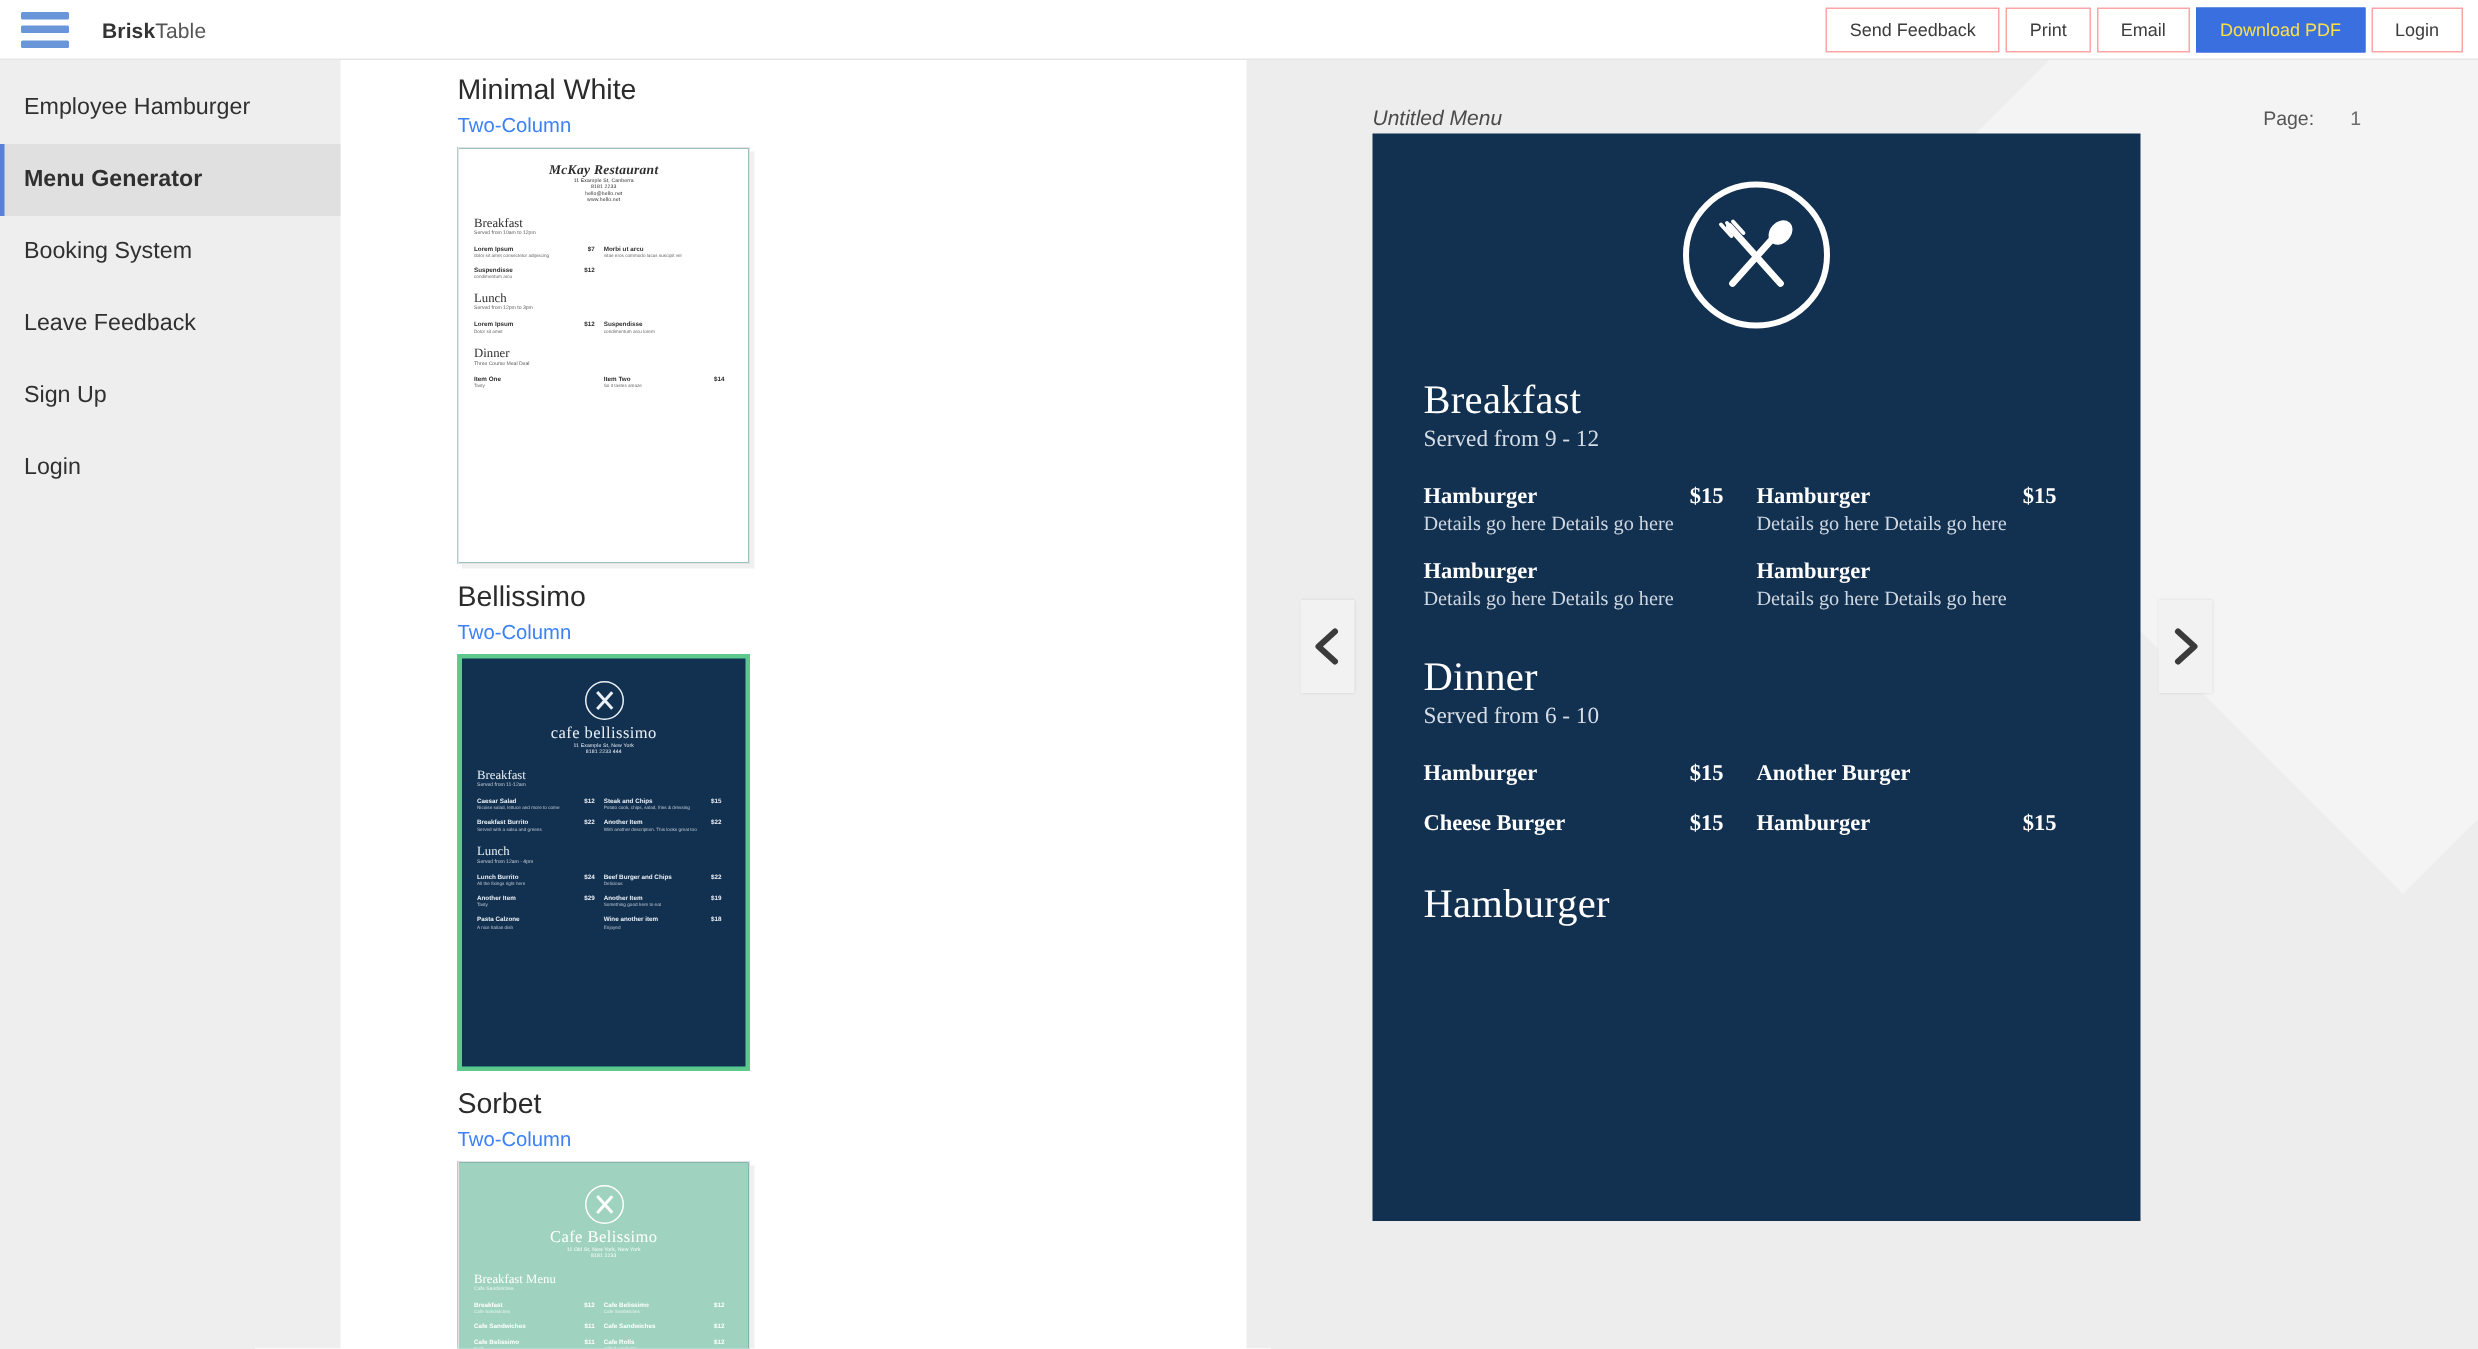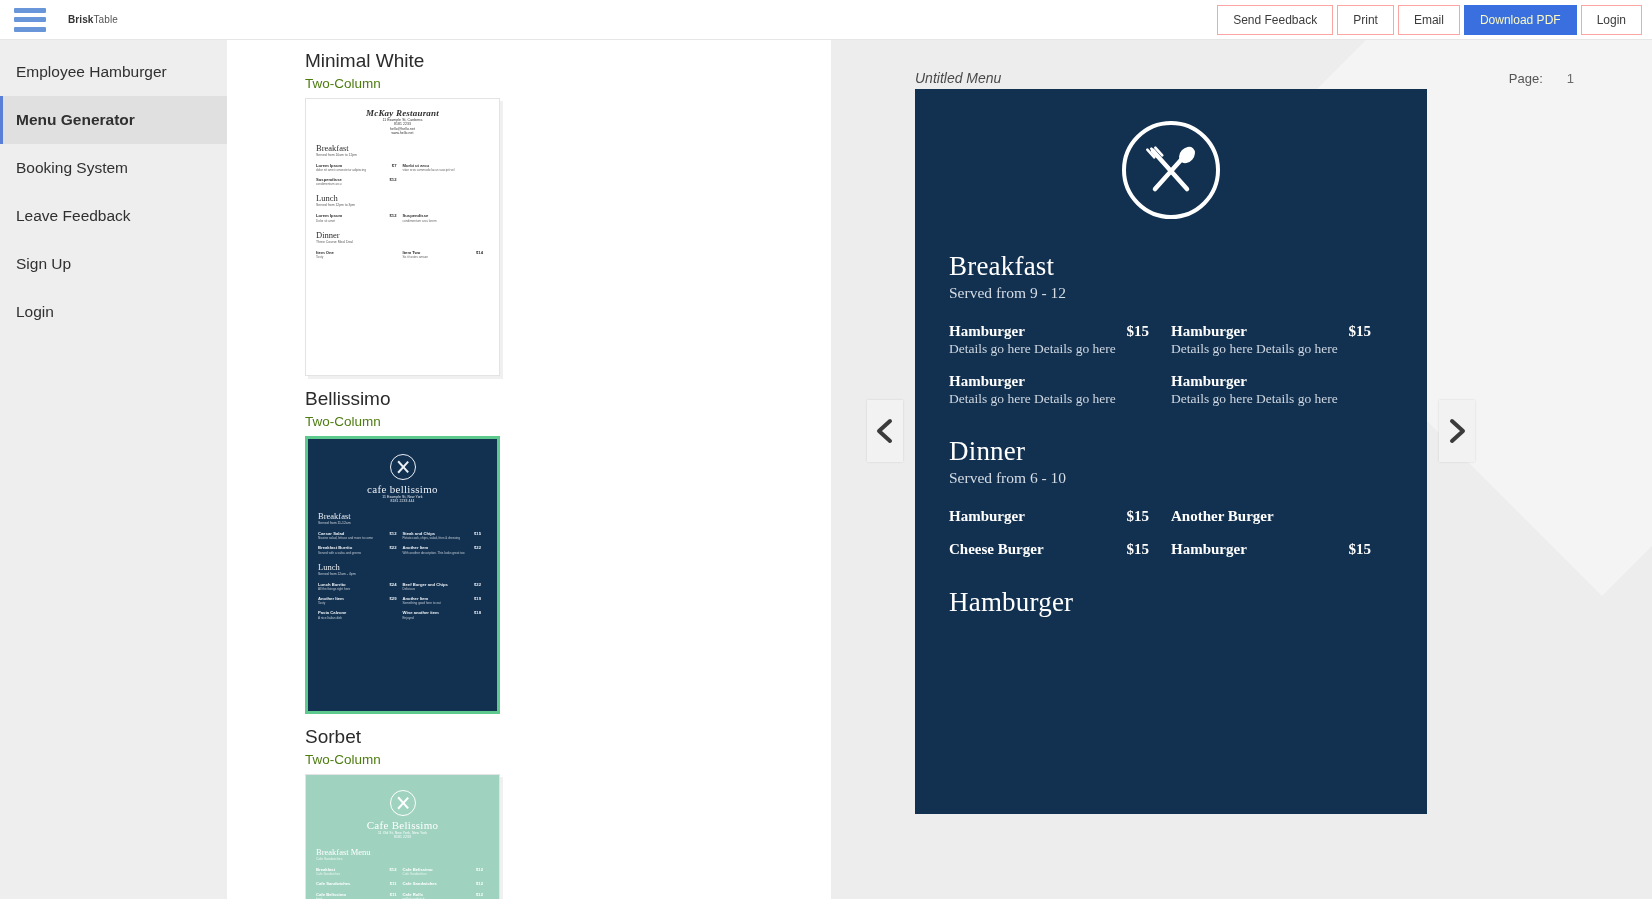--- a/index.html
+++ b/index.html
@@ -16,29 +16,29 @@
     position: absolute; top: 0; left: 0; width: 1652px; height: 40px;
     background: #ffffff; border-bottom: 1px solid #e6e6e6;
     display: flex; align-items: center; z-index: 40;
   }
   .hamburger {
     margin-left: 14px; width: 32px; height: 24px;
     display: flex; flex-direction: column; justify-content: space-between;
     cursor: pointer;
   }
   .hamburger span { display: block; height: 5px; width: 32px; background: #6896d8; border-radius: 1px; }
-  .brand { margin-left: 22px; font-size: 10px; color: #555; letter-spacing: .1px; }
+  .brand { margin-left: 22px; font-size: 14px; color: #555; letter-spacing: .1px; }
   .brand b { color: #333; font-weight: bold; }
   .topbar-actions { margin-left: auto; display: flex; align-items: center; height: 30px; margin-right: 10px; }
   .tbtn {
     height: 30px; padding: 0 15px; display: flex; align-items: center; justify-content: center;
     font-size: 12px; color: #3c3c3c; background: #fff; border: 1px solid #fca5a5;
     margin-left: 4px; cursor: pointer; white-space: nowrap;
   }
-  .tbtn.primary { background: #3a6fe0; border-color: #3a6fe0; color: #fef9c3; }
+  .tbtn.primary { background: #3a6fe0; border-color: #3a6fe0; color: #fde047; }
 
   
   .sidebar {
     position: absolute; top: 40px; left: 0; width: 227px; height: 859px;
     background: #eeeeee; z-index: 30;
   }
   .side-item {
     height: 48px; display: flex; align-items: center; padding-left: 16px;
     font-size: 15.5px; color: #303030; cursor: pointer; position: relative;
   }
@@ -48,21 +48,21 @@
   }
 
   
   .gallery {
     position: absolute; top: 40px; left: 227px; width: 604px; height: 859px;
     background: #ffffff; overflow: hidden; padding: 8px 0 0 0;
   }
   .gal-grid { display: flex; flex-wrap: wrap; padding-left: 78px; }
   .tpl { width: 265px; margin-bottom: 10px; }
   .tpl-name { font-size: 19px; color: #2b2b2b; line-height: 26px; }
-  .tpl-sub { font-size: 13.5px; color: #4d7c0f; line-height: 19px; margin-bottom: 5px; }
+  .tpl-sub { font-size: 13.5px; color: #3b82f6; line-height: 19px; margin-bottom: 5px; }
   .tpl-thumb {
     width: 195px; height: 278px; position: relative; background: #0f766e;
     border: 1px solid #e3e3e3; box-shadow: 3px 3px 0 #f0f0f0; cursor: pointer;
     overflow: hidden;
   }
   .tpl-thumb.sel { border: 3px solid #5ec98c; box-shadow: none; }
   .thumb-inner { position: absolute; inset: 0; padding: 9px 10px; }
 
   
   .t-rest { text-align: center; font-family: "Liberation Serif", serif; font-style: italic;

